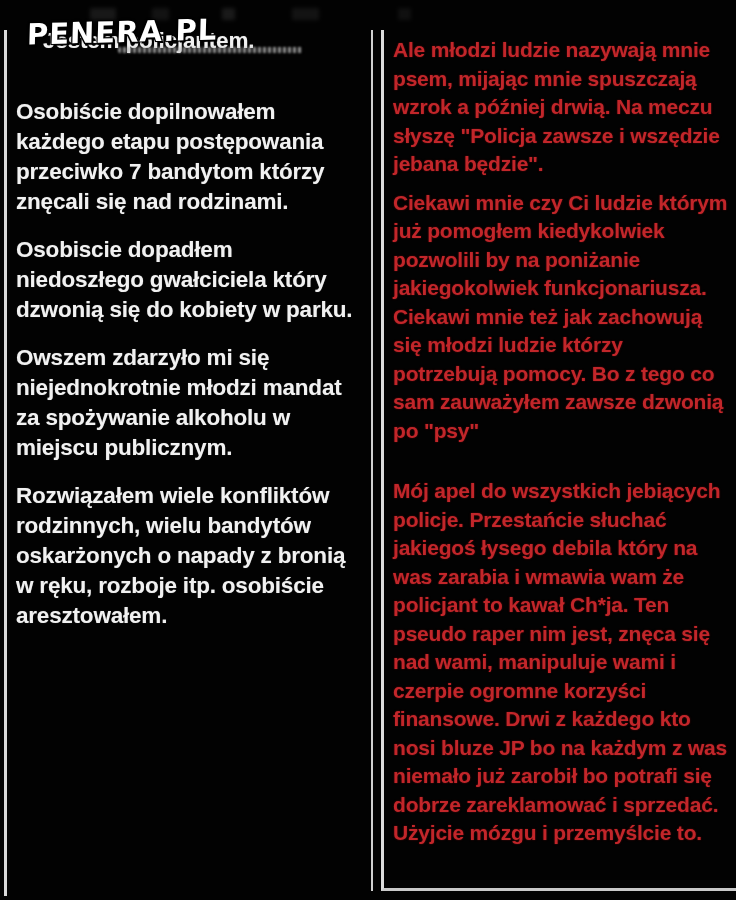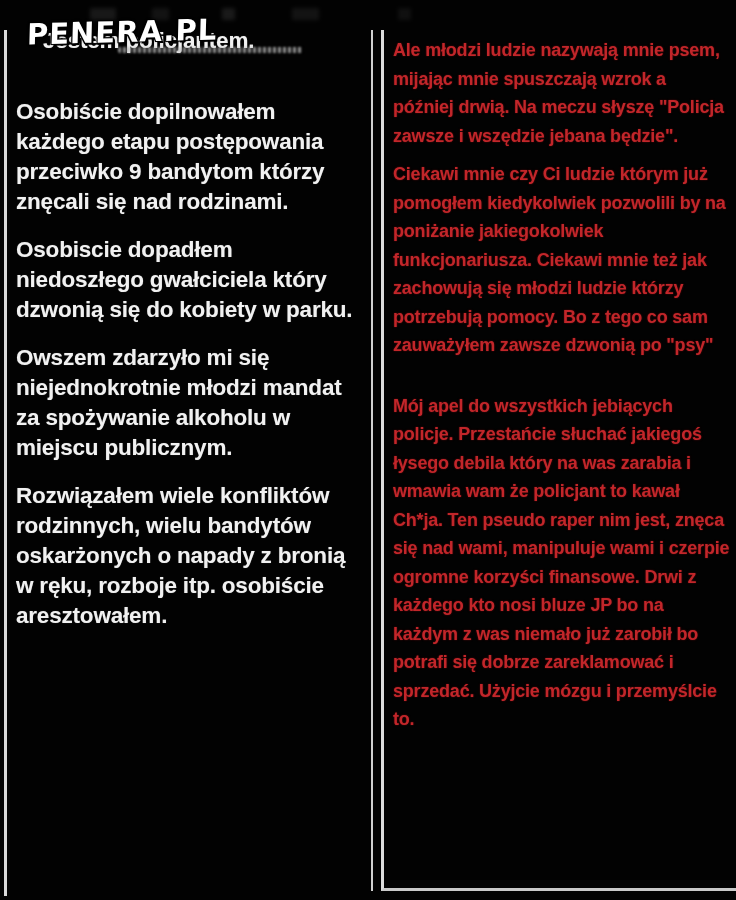--- a/index.html
+++ b/index.html
@@ -73,21 +73,21 @@
     position: absolute;
     left: 381px;
     top: 30px;
     width: 355px;
     height: 861px;
     box-sizing: border-box;
     border-left: 3px solid #dcdcdc;
     border-bottom: 3px solid #c9c9c9;
     padding: 6px 6px 0 9px;
     color: #c2262a;
-    font-size: 18px;
+    font-size: 21px;
     font-weight: 700;
     line-height: 28.5px;
     letter-spacing: -0.2px;
     text-shadow: 0 0 2px rgba(160,20,24,0.55);
   }
   .right-col p { margin: 0 0 10px 0; }
   .right-col p:last-child { margin-top: 32px; }
 
   
   .watermark {
@@ -128,21 +128,21 @@
 
 <div class="page">
 
   <div class="top-smudge"></div>
 
   <div class="left-edge-line"></div>
   <div class="divider-outer"></div>
 
   <div class="left-col">
     <p>Jestem policjantem.</p>
-    <p>Osobiście dopilnowałem każdego etapu postępowania przeciwko 9 bandytom którzy znęcali się nad rodzinami.</p>
+    <p>Osobiście dopilnowałem każdego etapu postępowania przeciwko 7 bandytom którzy znęcali się nad rodzinami.</p>
     <p>Osobiscie dopadłem niedoszłego gwałciciela który dzwonią się do kobiety w parku.</p>
     <p>Owszem zdarzyło mi się niejednokrotnie młodzi mandat za spożywanie alkoholu w miejscu publicznym.</p>
     <p>Rozwiązałem wiele konfliktów rodzinnych, wielu bandytów oskarżonych o napady z bronią w ręku, rozboje itp. osobiście aresztowałem.</p>
   </div>
 
   <div class="right-col">
     <p>Ale młodzi ludzie nazywają mnie psem, mijając mnie spuszczają wzrok a później drwią. Na meczu słyszę "Policja zawsze i wszędzie jebana będzie".</p>
     <p>Ciekawi mnie czy Ci ludzie którym już pomogłem kiedykolwiek pozwolili by na poniżanie jakiegokolwiek funkcjonariusza. Ciekawi mnie też jak zachowują się młodzi ludzie którzy potrzebują pomocy. Bo z tego co sam zauważyłem zawsze dzwonią po "psy"</p>
     <p>Mój apel do wszystkich jebiących policje. Przestańcie słuchać jakiegoś łysego debila który na was zarabia i wmawia wam że policjant to kawał Ch*ja. Ten pseudo raper nim jest, znęca się nad wami, manipuluje wami i czerpie ogromne korzyści finansowe. Drwi z każdego kto nosi bluze JP bo na każdym z was niemało już zarobił bo potrafi się dobrze zareklamować i sprzedać. Użyjcie mózgu i przemyślcie to.</p>
   </div>

